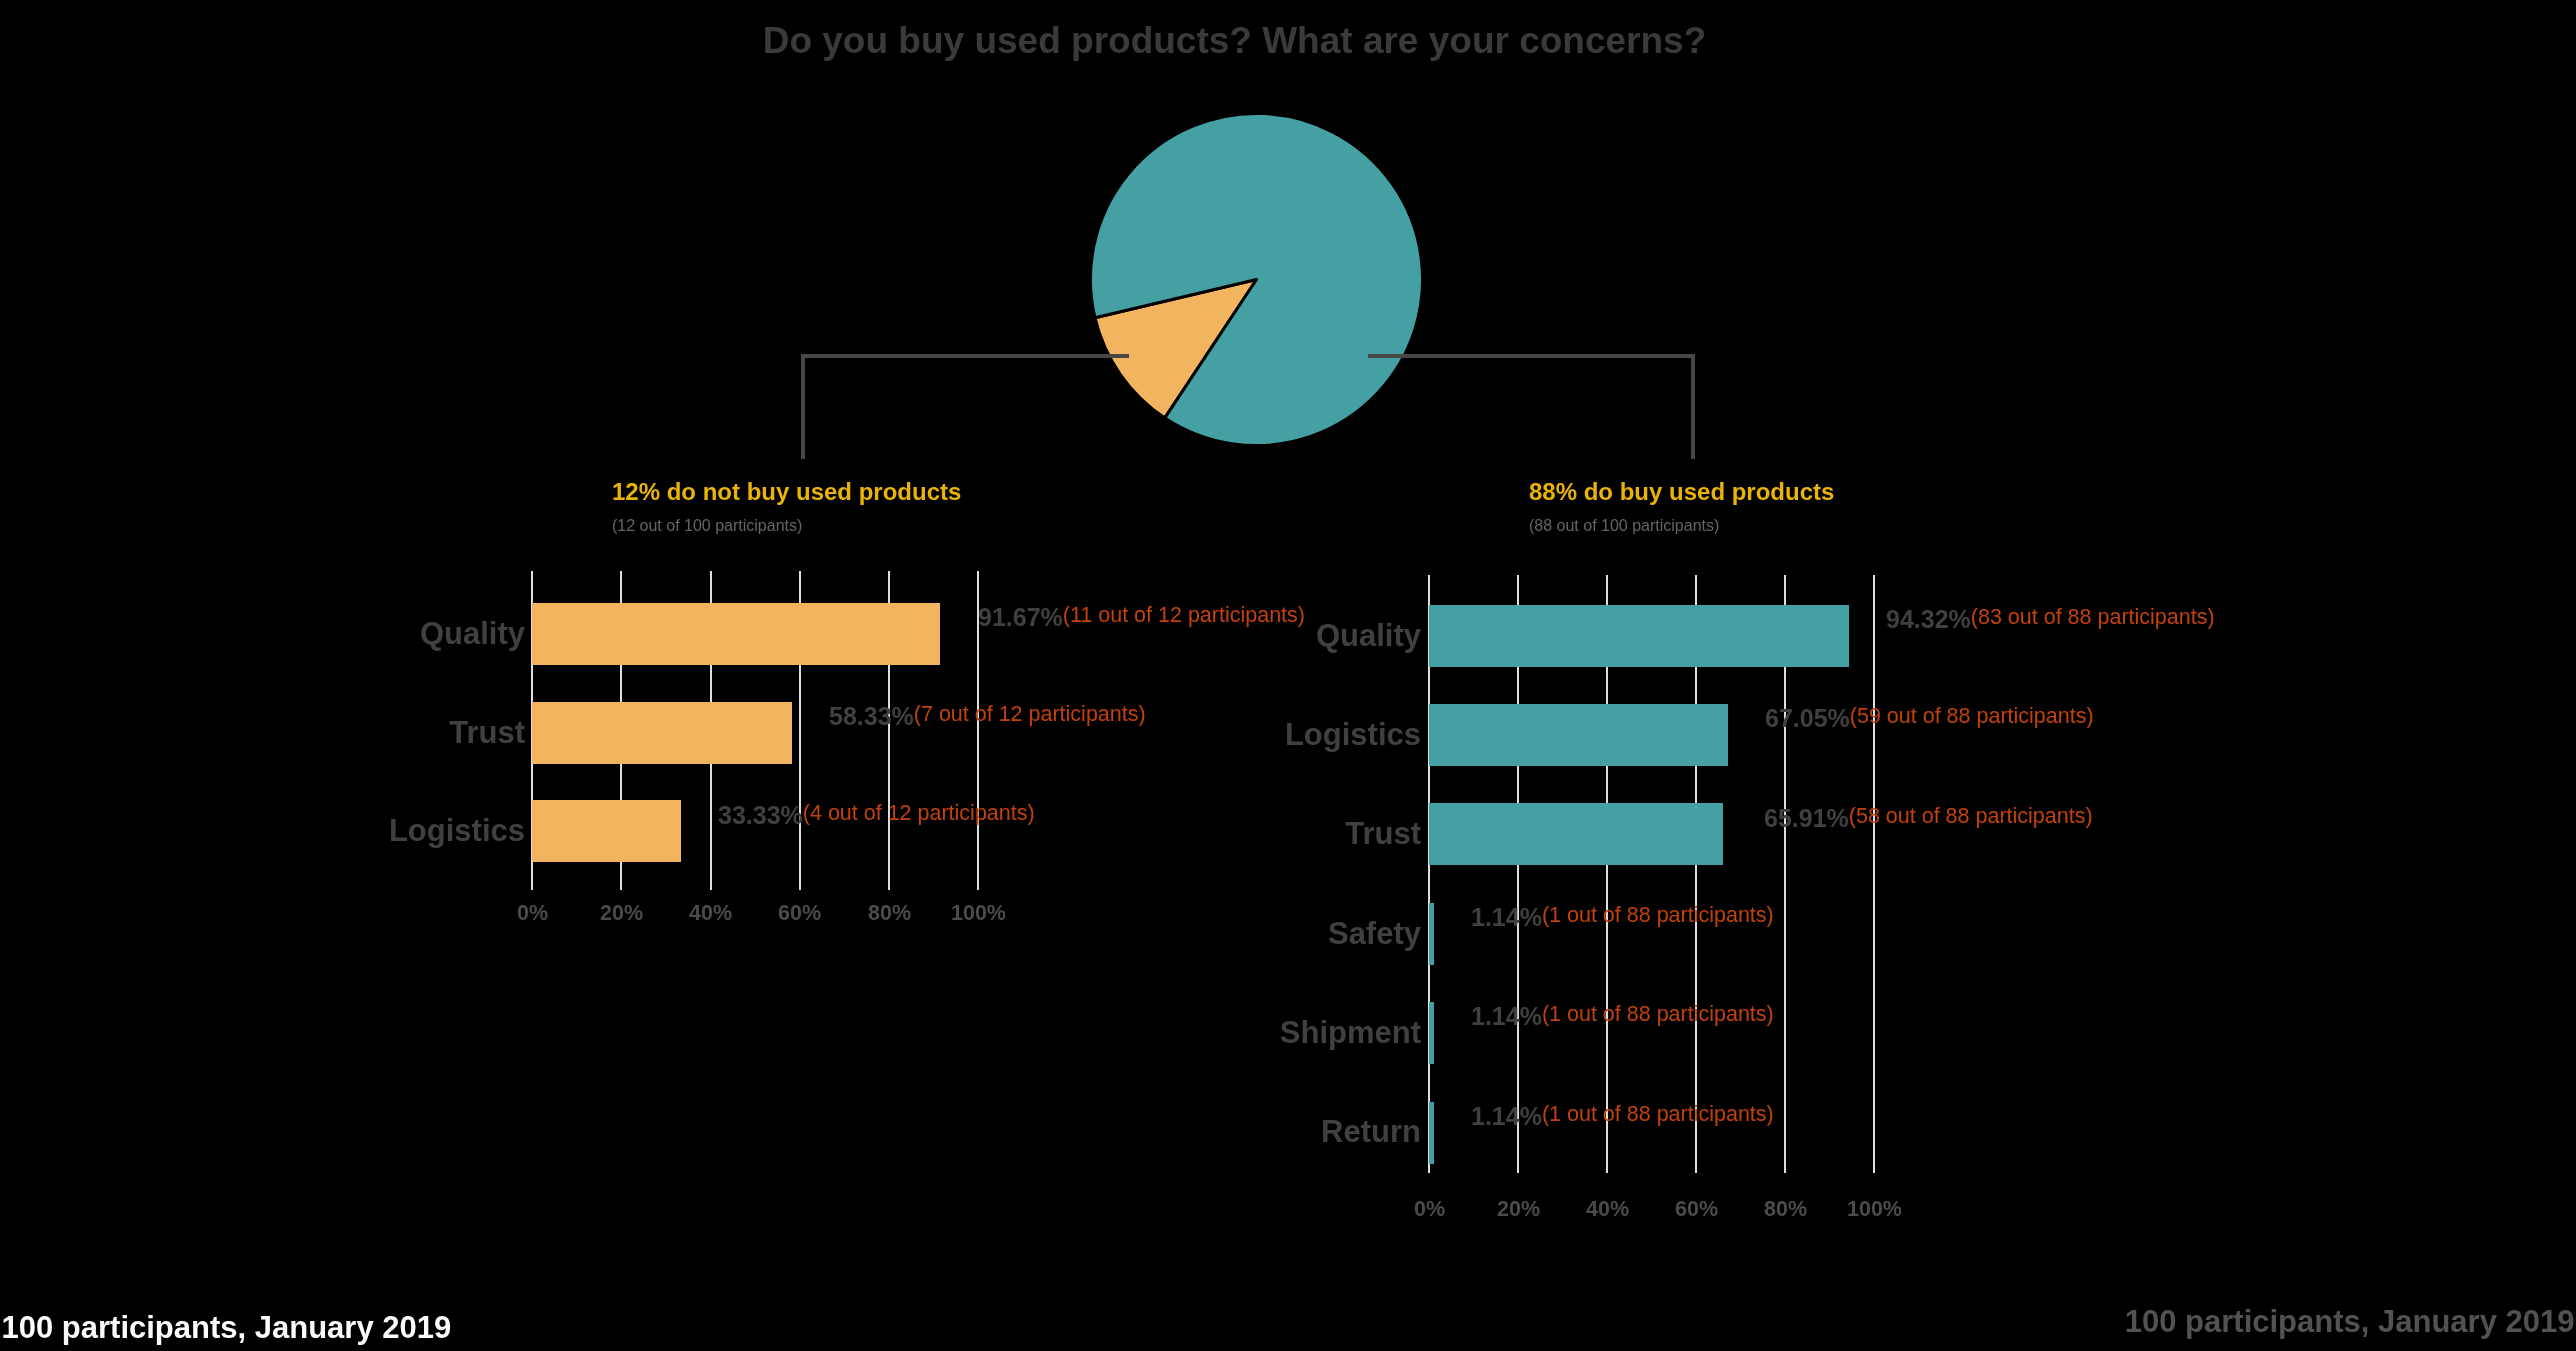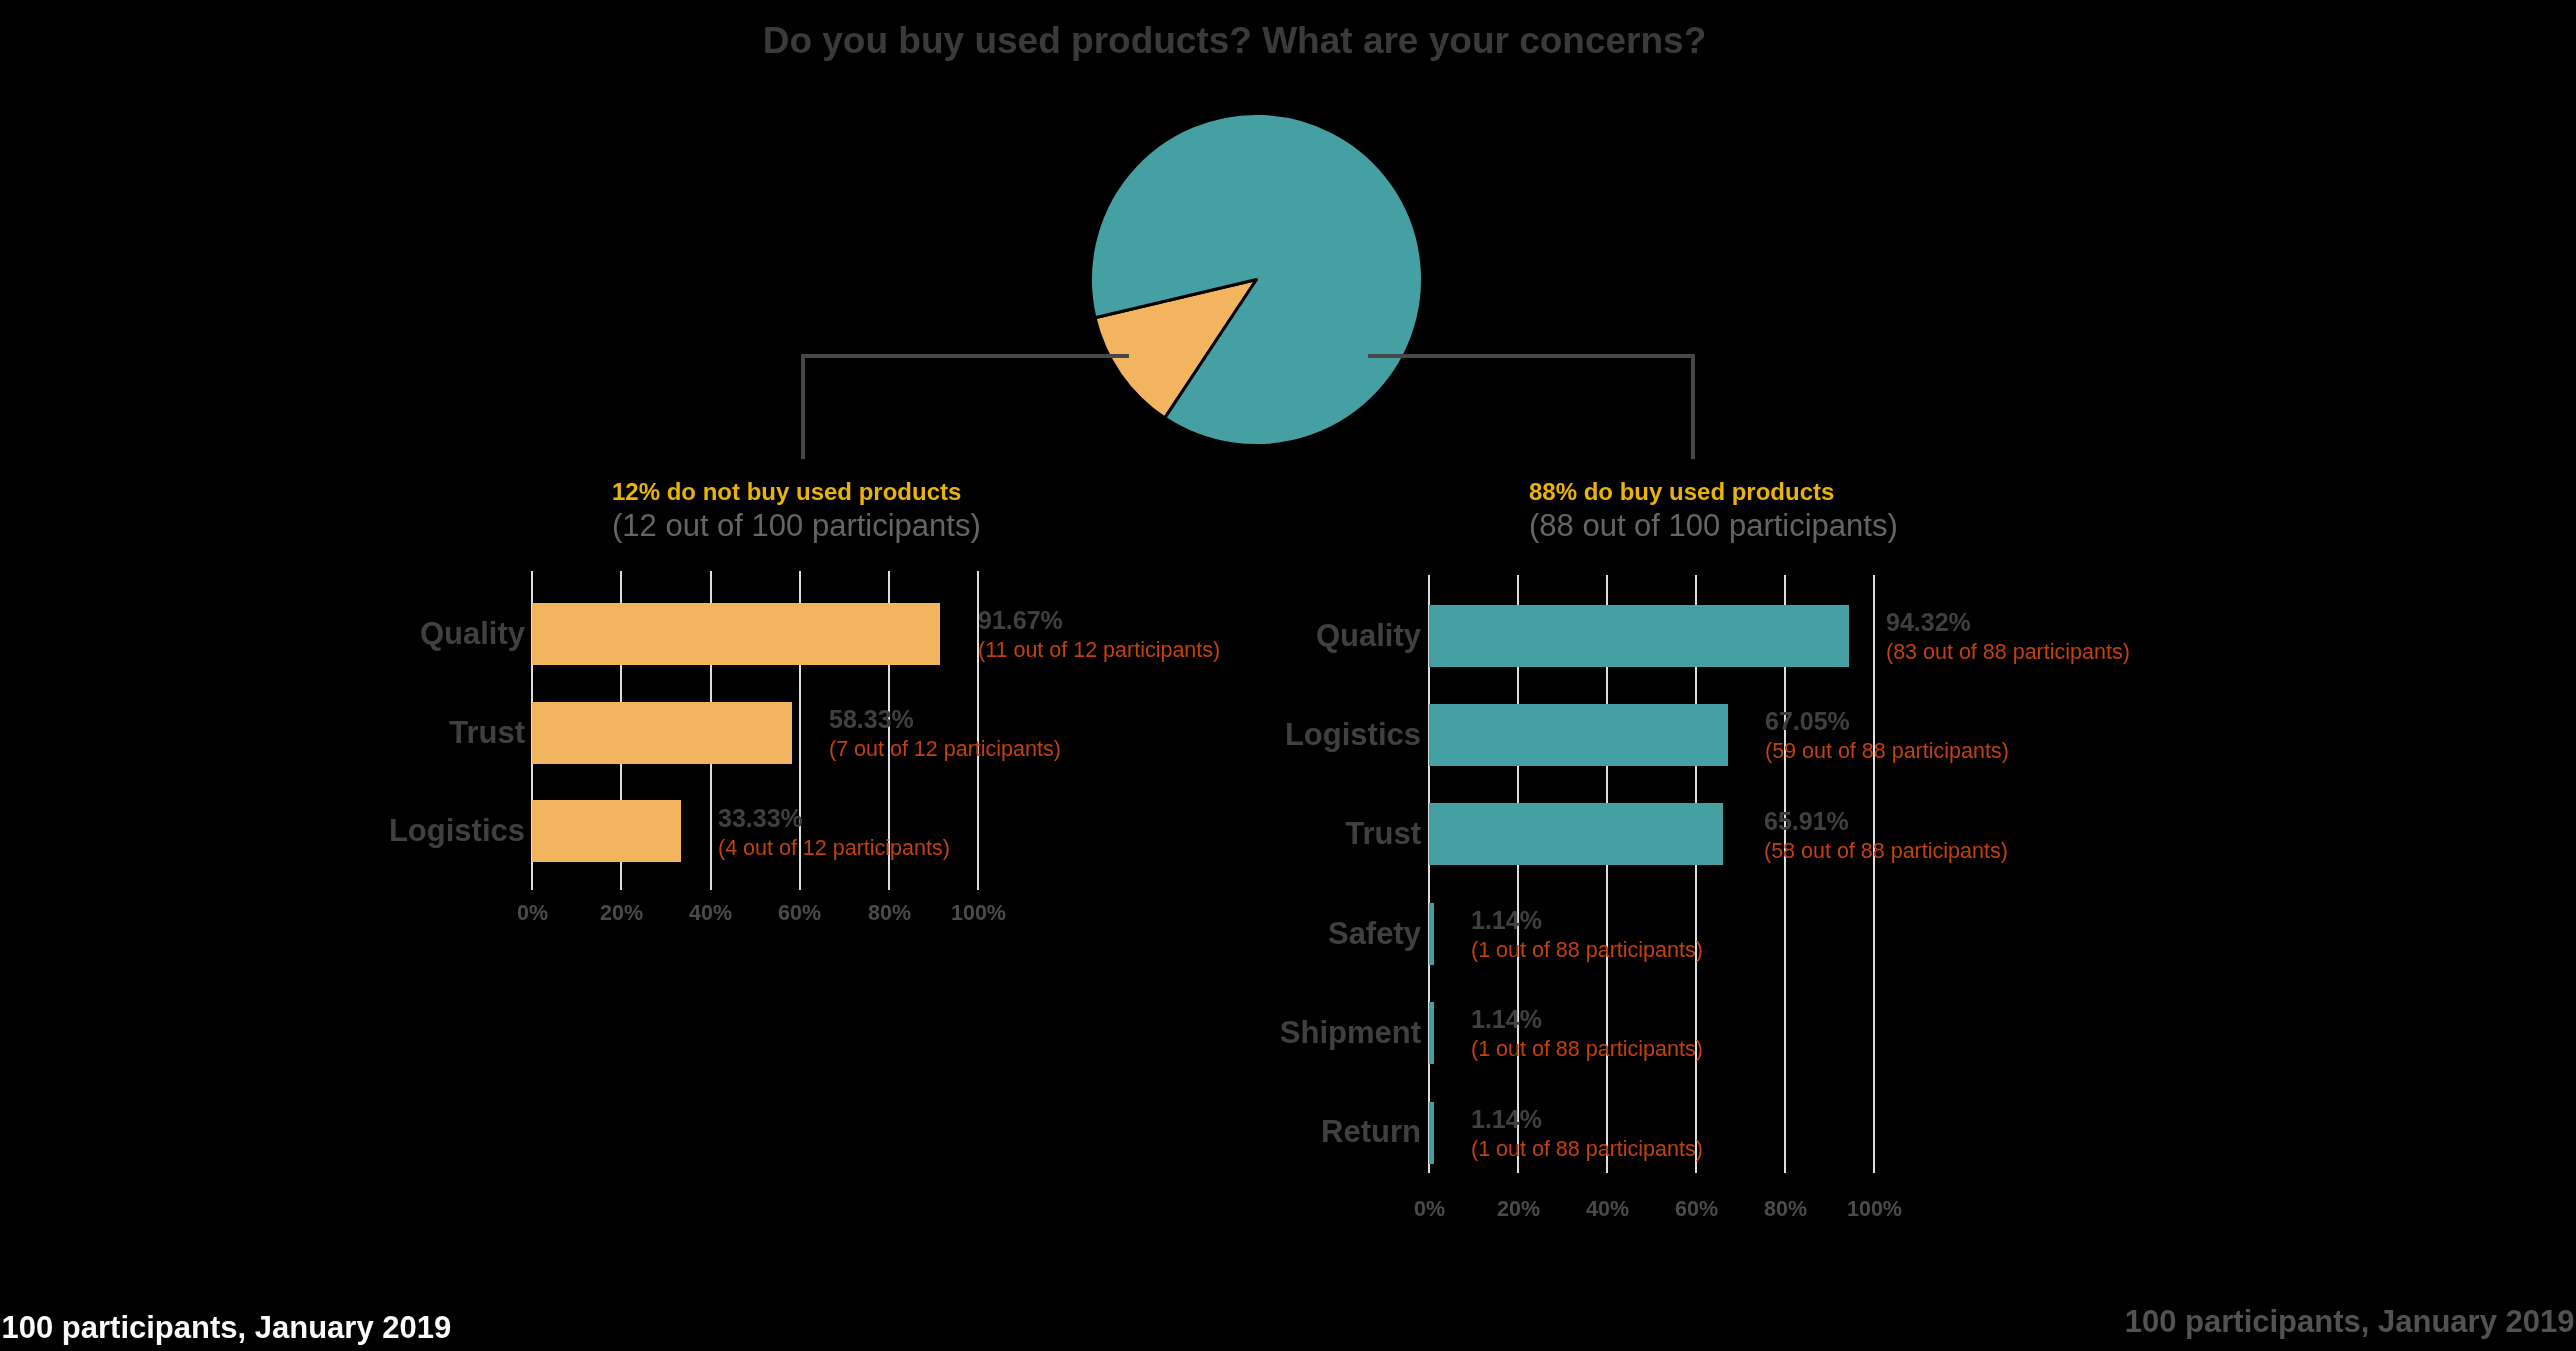--- a/index.html
+++ b/index.html
@@ -23,32 +23,32 @@
   }
 
   .pie-svg { position: absolute; left: 1089px; top: 112px; width: 335px; height: 335px; z-index: 2; }
 
   .connector { position: absolute; background: #474747; z-index: 3; }
   .connector.h { height: 3.7px; }
   .connector.v { width: 3.7px; }
 
   .subtitle { position: absolute; z-index: 3; }
   .subtitle .st-main { font-size: 24px; font-weight: 700; color: #eab308; line-height: 34px; white-space: nowrap; }
-  .subtitle .st-sub  { font-size: 31px; font-weight: 400; color: #656565; line-height: 33px; white-space: nowrap; }
+  .subtitle .st-sub  { font-size: 16px; font-weight: 400; color: #656565; line-height: 33px; white-space: nowrap; }
 
   .barchart-layer { position: absolute; left: 0; top: 0; width: 2576px; height: 1351px; }
 
   .gridline { position: absolute; width: 2.2px; background: #DCDFDF; z-index: 1; }
   .bar { position: absolute; z-index: 2; }
   .category-label {
     position: absolute; text-align: right;
     font-size: 31px; font-weight: 700; color: #404040;
     line-height: 36px; z-index: 3; white-space: nowrap;
   }
-  .value-group { position: absolute; display: flex; flex-direction: column; justify-content: center; z-index: 3; }
+  .value-group { position: absolute; display: flex; flex-direction: row; justify-content: flex-end; z-index: 3; }
   .value-pct { font-size: 25px; font-weight: 700; color: #404040; line-height: 32px; white-space: nowrap; }
   .value-sub { font-size: 21.5px; font-weight: 400; color: #c2410c; line-height: 28px; white-space: nowrap; }
   .tick-label {
     position: absolute; width: 119px; text-align: center;
     font-size: 21.5px; font-weight: 600; color: #4B4B4B; line-height: 30px; z-index: 3;
   }
 
   .footer-left {
     position: absolute; left: 1.5px; top: 1310px;
     font-size: 31px; font-weight: 600; color: #FBFBFB; white-space: nowrap;

